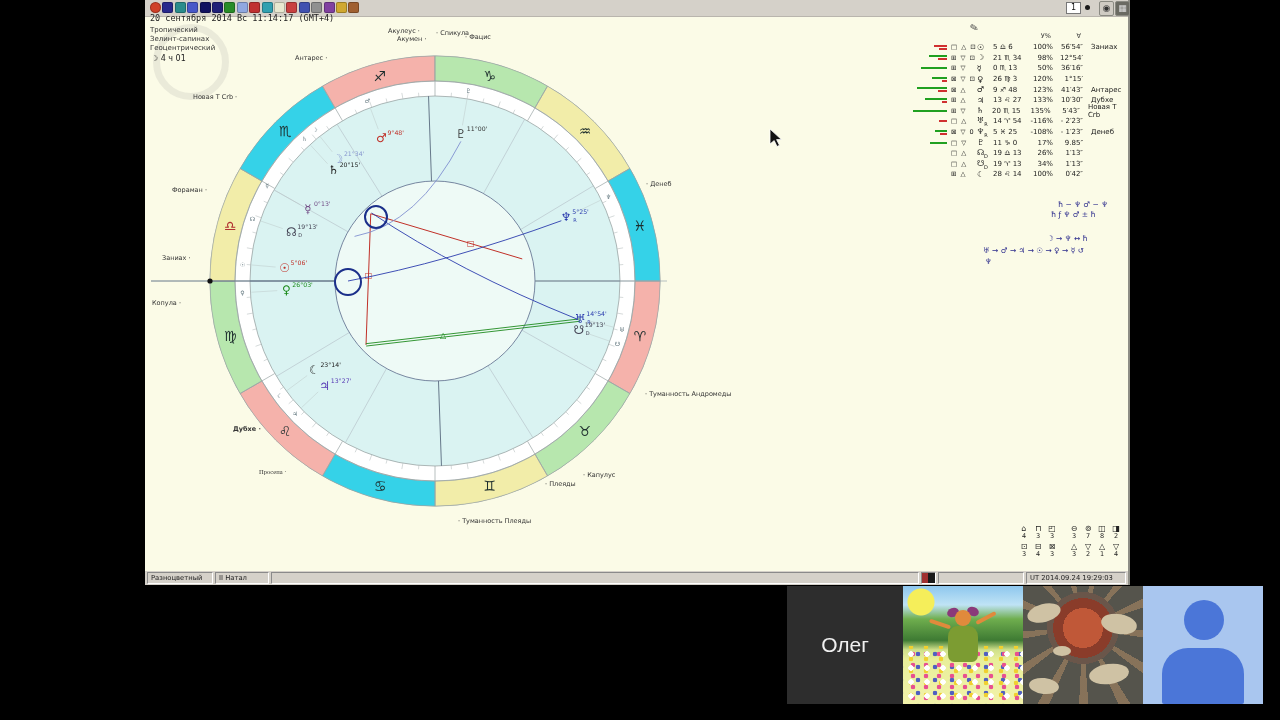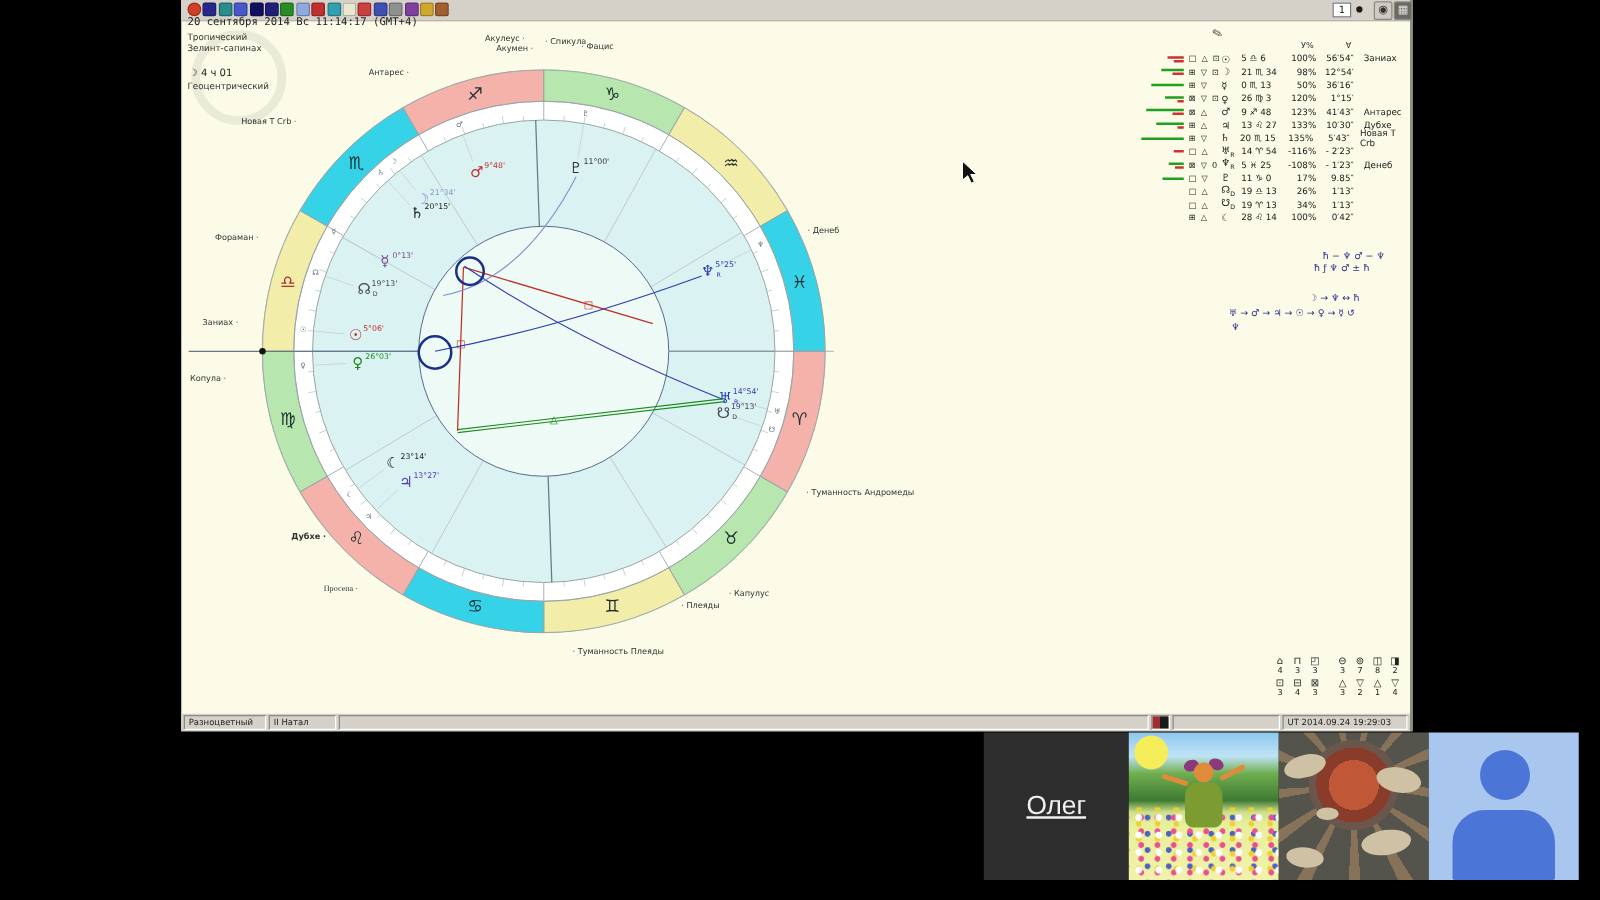--- a/index.html
+++ b/index.html
@@ -55,21 +55,21 @@
          color:#222;padding:0 3px;line-height:10px;white-space:nowrap;overflow:hidden;box-sizing:content-box;}
   
   #wheel{left:60px;top:51px;overflow:visible;}
   svg{font-family:"DejaVu Sans",sans-serif;}
   
   #pen{left:825px;top:22px;font-size:10px;color:#444;transform:rotate(-15deg);}
   
   .thumb{top:586px;width:120px;height:118px;overflow:hidden;}
   #namepanel{left:787px;top:586px;width:116px;height:118px;background:#2d2d2d;display:flex;
              align-items:center;justify-content:center;color:#f0f0f0;font-size:21px;
-             font-family:"Liberation Sans",sans-serif;text-decoration:underline;}
+             font-family:"Liberation Sans",sans-serif;}
   #thumb1{left:903px;background:
      radial-gradient(circle at 18px 16px,#f5ee5a 0 13px,rgba(245,238,90,0) 14px),
      linear-gradient(180deg,#8ec7ee 0%,#bfe3f5 16%,#6fae4e 28%,#3e7a33 46%,#cfe08a 54%,#e8ef9a 62%,#f2f2aa 100%);}
   .flowers{left:0;bottom:0;width:120px;height:58px;background:
      radial-gradient(circle at 8px 8px,#ffffff 2.5px,rgba(0,0,0,0) 3px) 0 0/16px 14px,
      radial-gradient(circle at 4px 4px,#e85090 2px,rgba(0,0,0,0) 2.6px) 6px 4px/13px 11px,
      radial-gradient(circle at 5px 5px,#f0d030 2px,rgba(0,0,0,0) 2.6px) 3px 8px/15px 12px,
      radial-gradient(circle at 6px 6px,#5060c0 2px,rgba(0,0,0,0) 2.6px) 9px 2px/17px 13px;}
   .girl-head{left:52px;top:24px;width:16px;height:16px;border-radius:50%;background:#e08a3c;}
   .girl-hair1{left:44px;top:22px;width:12px;height:9px;border-radius:50%;background:#8a3a7a;transform:rotate(-20deg);}
@@ -99,21 +99,21 @@
       <span id="tb-dot" class="abs"></span>
       <span class="tb-btn abs" style="left:954px;">◉</span>
       <span class="tb-btn abs" style="left:970px;background:#6a6a62;color:#ddd;">▦</span>
     </div>
 
     <div id="wm-ring" class="abs"></div>
 
     <div id="hdr-date" class="abs hdr">20 сентября 2014  Вс  11:14:17 (GMT+4)</div>
     <div class="abs hdr hdr-small" style="left:5px;top:26px;">Тропический</div>
     <div class="abs hdr hdr-small" style="left:5px;top:35px;">Зелинт-сапинах</div>
-    <div class="abs hdr hdr-small" style="left:5px;top:44px;margin-top:21px;">Геоцентрический</div>
+    <div class="abs hdr hdr-small" style="left:5px;top:44px;">Геоцентрический</div>
     <div class="abs hdr" style="left:6px;top:54px;font-size:8px;">☽  4 ч 01</div>
 
     <svg id="wheel" class="abs" width="460" height="460">
         <circle cx="230" cy="230" r="225" fill="#ffffff" stroke="#9aa5a5" stroke-width="1"></circle>
         <path d="M455,230.00000000000006 A225,225 0 0 1 424.85571585149864,342.5000000000001 L403.2050807568877,330.0000000000001 A200,200 0 0 0 430,230.00000000000006 Z" fill="#f5b2ab" stroke="#9aa5a5" stroke-width="0.6"></path>
         <path d="M424.85571585149864,342.5000000000001 A225,225 0 0 1 342.5,424.85571585149864 L330,403.2050807568877 A200,200 0 0 0 403.2050807568877,330.0000000000001 Z" fill="#b7e7ae" stroke="#9aa5a5" stroke-width="0.6"></path>
         <path d="M342.5,424.85571585149864 A225,225 0 0 1 229.99999999999997,455 L229.99999999999997,430 A200,200 0 0 0 330,403.2050807568877 Z" fill="#f2eda9" stroke="#9aa5a5" stroke-width="0.6"></path>
         <path d="M229.99999999999997,455 A225,225 0 0 1 117.4999999999999,424.85571585149864 L129.99999999999991,403.2050807568877 A200,200 0 0 0 229.99999999999997,430 Z" fill="#35d2e8" stroke="#9aa5a5" stroke-width="0.6"></path>
         <path d="M117.4999999999999,424.85571585149864 A225,225 0 0 1 35.14428414850133,342.5 L56.794919243112275,330 A200,200 0 0 0 129.99999999999991,403.2050807568877 Z" fill="#f5b2ab" stroke="#9aa5a5" stroke-width="0.6"></path>
         <path d="M35.14428414850133,342.5 A225,225 0 0 1 5,229.99999999999997 L30,229.99999999999997 A200,200 0 0 0 56.794919243112275,330 Z" fill="#b7e7ae" stroke="#9aa5a5" stroke-width="0.6"></path>

